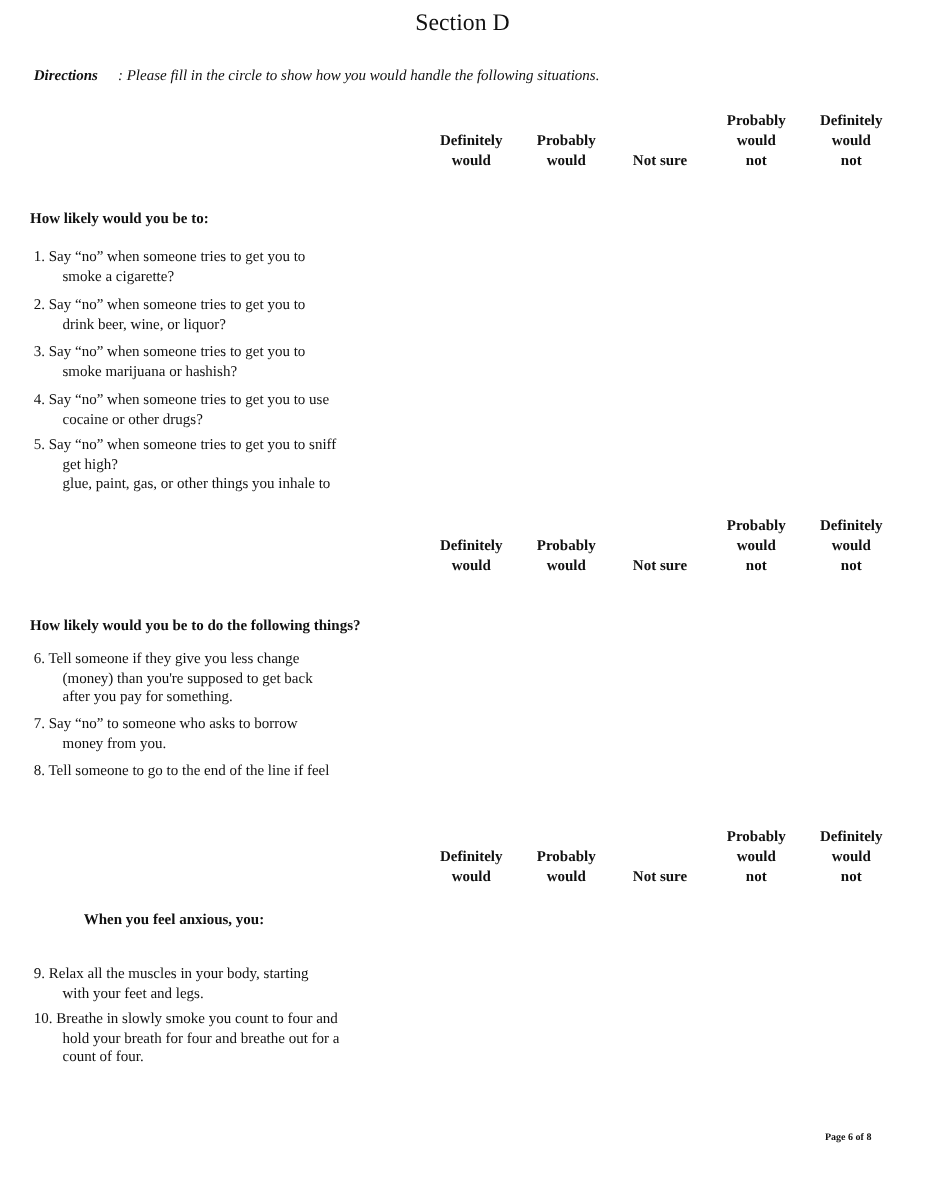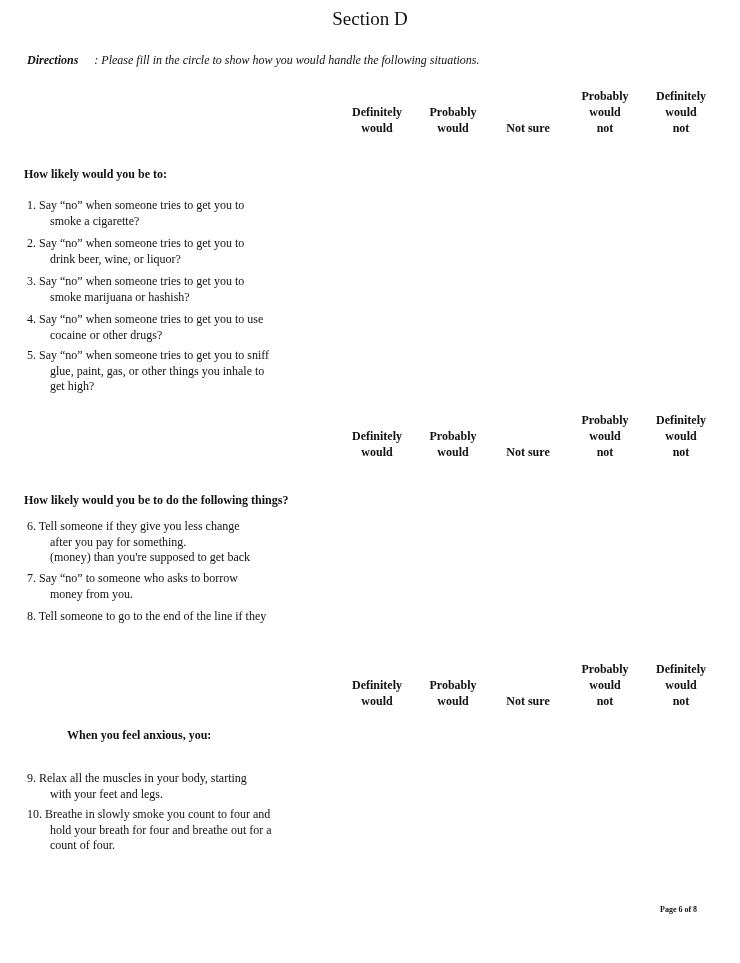--- a/index.html
+++ b/index.html
@@ -65,22 +65,22 @@
     <div class="abs item" style="top: 274px;">
       <div><span>3.</span> <span>Say “no” when someone tries to get you to</span></div>
       <span class="cont">smoke marijuana or hashish?</span>
     </div>
     <div class="abs item" style="top: 312px;">
       <div><span>4.</span> <span>Say “no” when someone tries to get you to use</span></div>
       <span class="cont">cocaine or other drugs?</span>
     </div>
     <div class="abs item" style="top: 348px;">
       <div><span>5.</span> <span>Say “no” when someone tries to get you to sniff</span></div>
+      <span class="cont">get high?</span>
       <span class="cont">glue, paint, gas, or other things you inhale to</span>
-      <span class="cont">get high?</span>
     </div>
     <div class="abs hdr" style="top: 412px; left: 0px;">
       <div class="col" style="left: 337px;">
         <div style="height: 16px;"></div>
         <div style="height: 16px;">Definitely</div>
         <div style="height: 16px;">would</div>
       </div>
       <div class="col" style="left: 413px;">
         <div style="height: 16px;"></div>
         <div style="height: 16px;">Probably</div>
@@ -98,29 +98,29 @@
       </div>
       <div class="col" style="left: 641px;">
         <div style="height: 16px;">Definitely</div>
         <div style="height: 16px;">would</div>
         <div style="height: 16px;">not</div>
       </div>
     </div>
     <div class="abs q-head" style="top: 493px;">How likely would you be to do the following things?</div>
     <div class="abs item" style="top: 519px;">
       <div><span>6.</span> <span>Tell someone if they give you less change</span></div>
+      <span class="cont">(money) than you're supposed to get back</span>
       <span class="cont">after you pay for something.</span>
-      <span class="cont">(money) than you're supposed to get back</span>
     </div>
     <div class="abs item" style="top: 571px;">
       <div><span>7.</span> <span>Say “no” to someone who asks to borrow</span></div>
       <span class="cont">money from you.</span>
     </div>
     <div class="abs item" style="top: 609px;">
-      <div><span>8.</span> <span>Tell someone to go to the end of the line if they</span></div>
+      <div><span>8.</span> <span>Tell someone to go to the end of the line if feel</span></div>
     </div>
     <div class="abs hdr" style="top: 661px; left: 0px;">
       <div class="col" style="left: 337px;">
         <div style="height: 16px;"></div>
         <div style="height: 16px;">Definitely</div>
         <div style="height: 16px;">would</div>
       </div>
       <div class="col" style="left: 413px;">
         <div style="height: 16px;"></div>
         <div style="height: 16px;">Probably</div>

